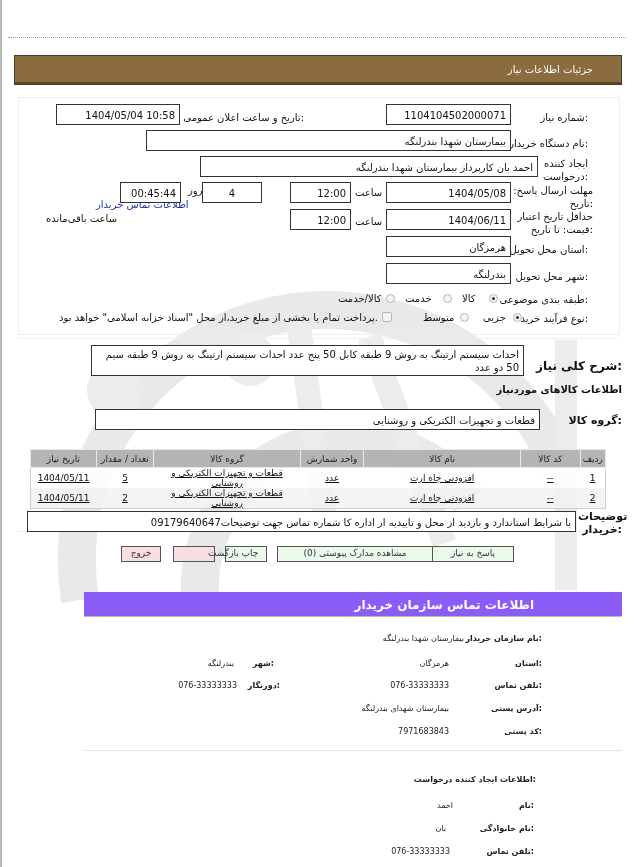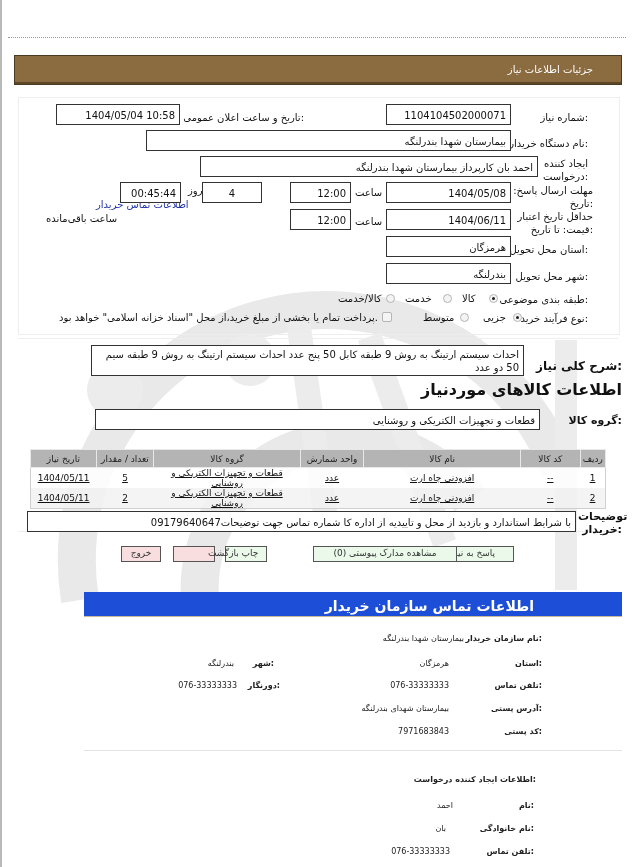--- a/index.html
+++ b/index.html
@@ -44,21 +44,21 @@
   table.grid td { height:14px; text-align:center; padding:0 2px; border:none;text-decoration:underline; }
   table.grid tr.odd td { background:rgba(255,255,255,0.85); }
   table.grid tr.even td { background:rgba(242,242,242,0.85); }
 
   .btn { position:absolute; top:546px; height:16px; font-size:9px; line-height:12px; text-align:center;
     border:1px solid #555; box-sizing:border-box; z-index:2; color:#333; cursor:pointer; }
   .btn.green { background:#eaf9ea; }
   .btn.pink { background:#f8dede; }
 
   .hdr2 { position:absolute; left:84px; top:592px; width:538px; height:24px;
-    background:#1d4ed8; border-bottom:1px solid #c9b89a; color:#fff; font-weight:bold; font-size:14px; z-index:1; }
+    background:#8b5cf6; border-bottom:1px solid #c9b89a; color:#fff; font-weight:bold; font-size:12px; z-index:1; }
   .hdr2 span { position:absolute; right:88px; top:6px; }
 
   .ci { position:absolute; font-size:8px; color:#222; z-index:2; white-space:nowrap; }
   .ci.b { font-weight:bold; }
   .sep { position:absolute; left:84px; width:538px; border-top:1px solid #e3e3e3; }
 </style>
 </head>
 <body>
 
 <div class="leftrule"></div>
@@ -129,21 +129,21 @@
 <div class="radio" style="left:460px; top:313px;"></div>
 <div class="lbl" style="left:423px; top:311px;">متوسط</div>
 <div class="chk" style="left:382px; top:312px;"></div>
 <div class="lbl" style="left:50px; top:311px; width:328px; white-space:nowrap;">پرداخت تمام یا بخشی از مبلغ خرید،از محل "اسناد خزانه اسلامی" خواهد بود.</div>
 
 <div class="panel2"></div>
 
 <div class="lbl bold" style="right:12px; top:360px; font-size:12px;text-align:center;">شرح کلی نیاز:</div>
 <div style="position:absolute; left:91px; top:345px; width:433px; height:31px; border:1px solid #333; background:#fff; z-index:2; box-sizing:border-box; padding:2px 4px; direction:rtl; font-size:10px; line-height:13px; overflow:hidden;">احداث  سیستم  ارتینگ به روش 9 طبقه کابل 50 پنج عدد احداث  سیستم  ارتینگ به روش 9 طبقه سیم 50 دو عدد</div>
 
-<div class="lbl bold" style="right:12px; top:383px; font-size:16px;">اطلاعات کالاهای موردنیاز</div>
+<div class="lbl bold" style="right:12px; top:383px; font-size:10px;">اطلاعات کالاهای موردنیاز</div>
 
 <div class="lbl bold" style="right:12px; top:414px; font-size:11px;">گروه کالا:</div>
 <div class="box r" style="left:95px; top:409px; width:445px;">قطعات و تجهیزات  الکتریکی و روشنایی</div>
 
 <table class="grid" dir="rtl">
   <thead>
     <tr>
       <th style="width:16px;">ردیف</th>
       <th style="width:54px;">کد کالا</th>
       <th style="width:150px;">نام کالا</th>
@@ -172,21 +172,21 @@
       <td>2</td>
       <td>1404/05/11</td>
     </tr>
   </tbody>
 </table>
 
 <div class="lbl bold" style="right:12px; top:510px; width:44px; font-size:11px;">توضیحات خریدار:</div>
 <div class="box r" style="left:27px; top:511px; width:549px; height:21px; direction:rtl; text-align:right;">با شرایط استاندارد و بازدید از محل و تاییدیه  از اداره کا شماره تماس جهت  توضیحات09179640647</div>
 
 <div class="btn green" style="left:432px; width:82px;">پاسخ به نیاز</div>
-<div class="btn green" style="left:277px; width:144px;margin-left:36px;">مشاهده مدارک پیوستی (0)</div>
+<div class="btn green" style="left:277px; width:156px;">مشاهده مدارک پیوستی (0)</div>
 <div class="btn green" style="left:225px; width:42px;padding-left:8px;">چاپ</div>
 <div class="btn pink" style="left:173px; width:42px;padding-left:34px;">بازگشت</div>
 <div class="btn pink" style="left:121px; width:40px;">خروج</div>
 
 <div class="hdr2">
   <span>اطلاعات تماس سازمان خریدار</span>
 </div>
 
 <div class="ci b" style="right:92px; top:634px;">نام سازمان خریدار:</div>
 <div class="ci" style="right:170px; top:634px;">بیمارستان شهدا بندرلنگه</div>

